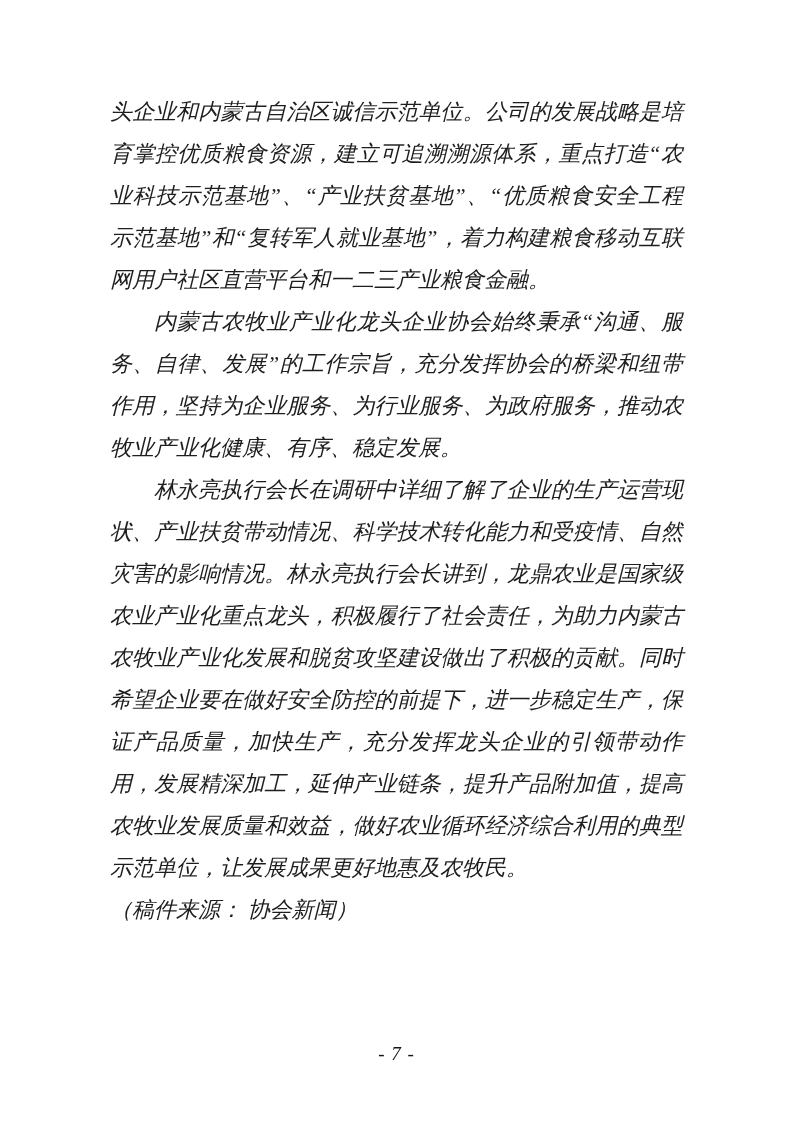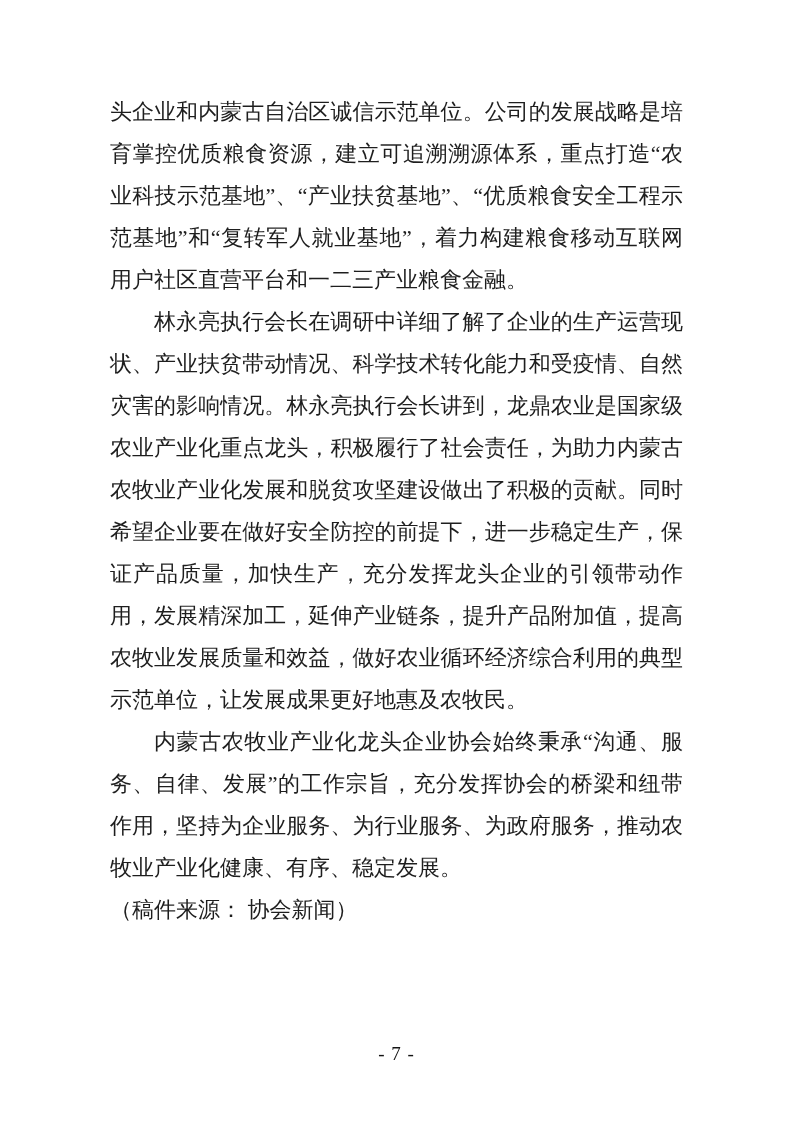--- a/index.html
+++ b/index.html
@@ -11,20 +11,21 @@
     height: 1122px;
     background: #ffffff;
     position: relative;
     overflow: hidden;
     font-family: "Liberation Serif", "DejaVu Serif", serif;
   }
   .page {
     position: absolute;
     inset: 0;
     background: #ffffff;
+    font-style: italic;
   }
   .body-text {
     position: absolute;
     left: 110px;
     top: 91px;
     width: 573px;
   }
   .para {
     margin: 0;
     padding: 0;
@@ -55,18 +56,18 @@
     color: #141414;
     letter-spacing: 1px;
   }
 </style>
 </head>
 <body>
 
 <div class="page">
   <div class="body-text">
     <p class="para no-indent">头企业和内蒙古自治区诚信示范单位。公司的发展战略是培育掌控优质粮食资源，建立可追溯溯源体系，重点打造“农业科技示范基地”、“产业扶贫基地”、“优质粮食安全工程示范基地”和“复转军人就业基地”，着力构建粮食移动互联网用户社区直营平台和一二三产业粮食金融。</p>
+    <p class="para">内蒙古农牧业产业化龙头企业协会始终秉承“沟通、服务、自律、发展”的工作宗旨，充分发挥协会的桥梁和纽带作用，坚持为企业服务、为行业服务、为政府服务，推动农牧业产业化健康、有序、稳定发展。</p>
     <p class="para">林永亮执行会长在调研中详细了解了企业的生产运营现状、产业扶贫带动情况、科学技术转化能力和受疫情、自然灾害的影响情况。林永亮执行会长讲到，龙鼎农业是国家级农业产业化重点龙头，积极履行了社会责任，为助力内蒙古农牧业产业化发展和脱贫攻坚建设做出了积极的贡献。同时希望企业要在做好安全防控的前提下，进一步稳定生产，保证产品质量，加快生产，充分发挥龙头企业的引领带动作用，发展精深加工，延伸产业链条，提升产品附加值，提高农牧业发展质量和效益，做好农业循环经济综合利用的典型示范单位，让发展成果更好地惠及农牧民。</p>
-    <p class="para">内蒙古农牧业产业化龙头企业协会始终秉承“沟通、服务、自律、发展”的工作宗旨，充分发挥协会的桥梁和纽带作用，坚持为企业服务、为行业服务、为政府服务，推动农牧业产业化健康、有序、稳定发展。</p>
     <p class="para source">（稿件来源： 协会新闻）</p>
   </div>
   <div class="page-number">- 7 -</div>
 </div>
 
 </body></html>

